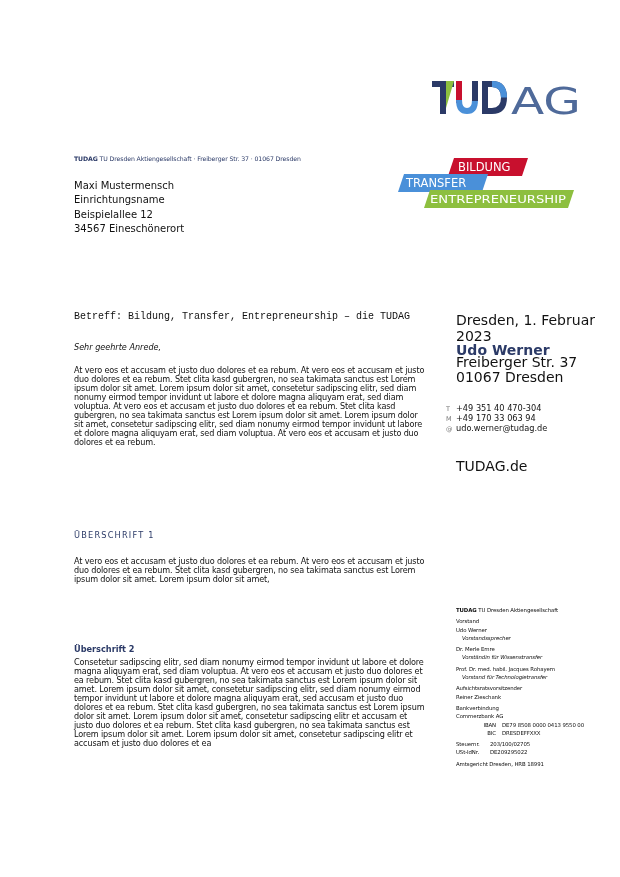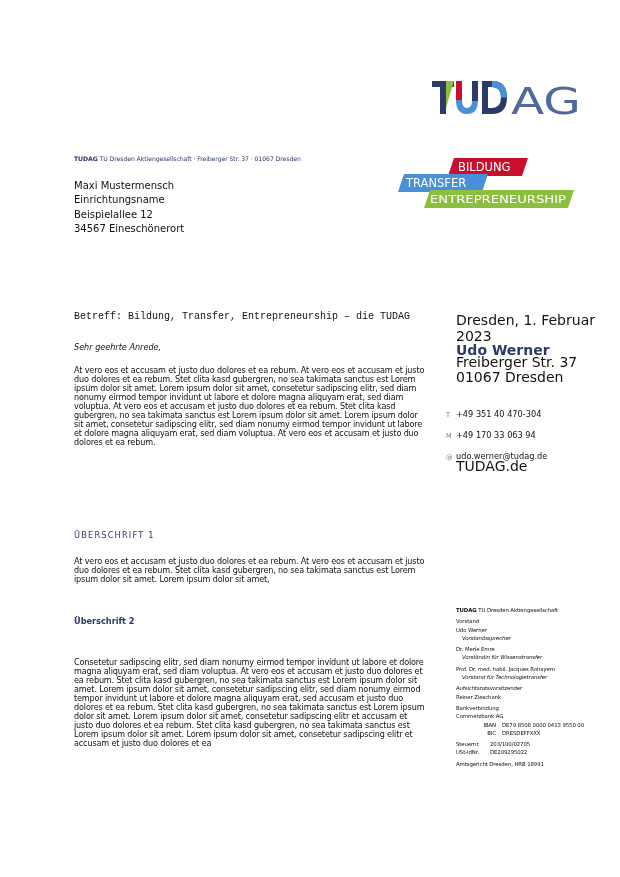--- a/index.html
+++ b/index.html
@@ -9,27 +9,27 @@
   .tagline{left:396px;top:156px;width:190px;height:54px;}
   .sender-line{left:74px;top:155px;font-size:6.2px;color:#2b3a67;white-space:nowrap;letter-spacing:-0.1px;}
   .sender-line b{font-weight:bold;}
   .recipient{left:74px;top:179px;font-size:10px;line-height:14.3px;color:#111;}
   .subject{left:74px;top:311px;font-size:10px;color:#111;font-family:Liberation Mono, monospace;}
   .salutation{left:74px;top:342px;font-size:8.1px;font-style:italic;color:#111;}
   .para{left:74px;width:352px;font-size:8.1px;line-height:9px;color:#111;letter-spacing:-0.15px;}
   .p1{top:366px;}
   .h1{left:74px;top:530px;font-size:8.2px;font-weight:normal;color:#2b3a67;letter-spacing:1.2px;}
   .p2{top:557px;}
-  .h2{left:74px;top:616px;font-size:8.2px;font-weight:bold;color:#2b3a67;}
+  .h2{left:74px;top:644px;font-size:8.2px;font-weight:bold;color:#2b3a67;}
   .p3{top:658px;}
   .side{left:456px;font-size:14px;color:#111;}
   .date{top:312px;}
   .sname{top:342px;font-weight:bold;color:#2b3a67;}
   .saddr{top:355px;line-height:15px;}
-  .contacts{left:446px;top:404px;font-size:8.2px;line-height:20px;color:#111;}
+  .contacts{left:446px;top:404px;font-size:8.2px;line-height:9px;color:#111;}
   .contacts .lbl{display:inline-block;width:10px;font-size:6.5px;color:#777;}
   .web{top:458px;}
   .imprint{left:456px;top:606px;font-size:5.4px;line-height:8.3px;color:#111;letter-spacing:-0.1px;}
   .imprint .gap{margin-top:3px;}
   .imprint .ind{padding-left:6px;font-style:italic;}
   .imprint .b{font-weight:bold;}
   .imprint .row{display:flex;}
   .imprint .k{width:40px;text-align:right;padding-right:6px;}
   .imprint .k2{width:34px;}
 </style>

